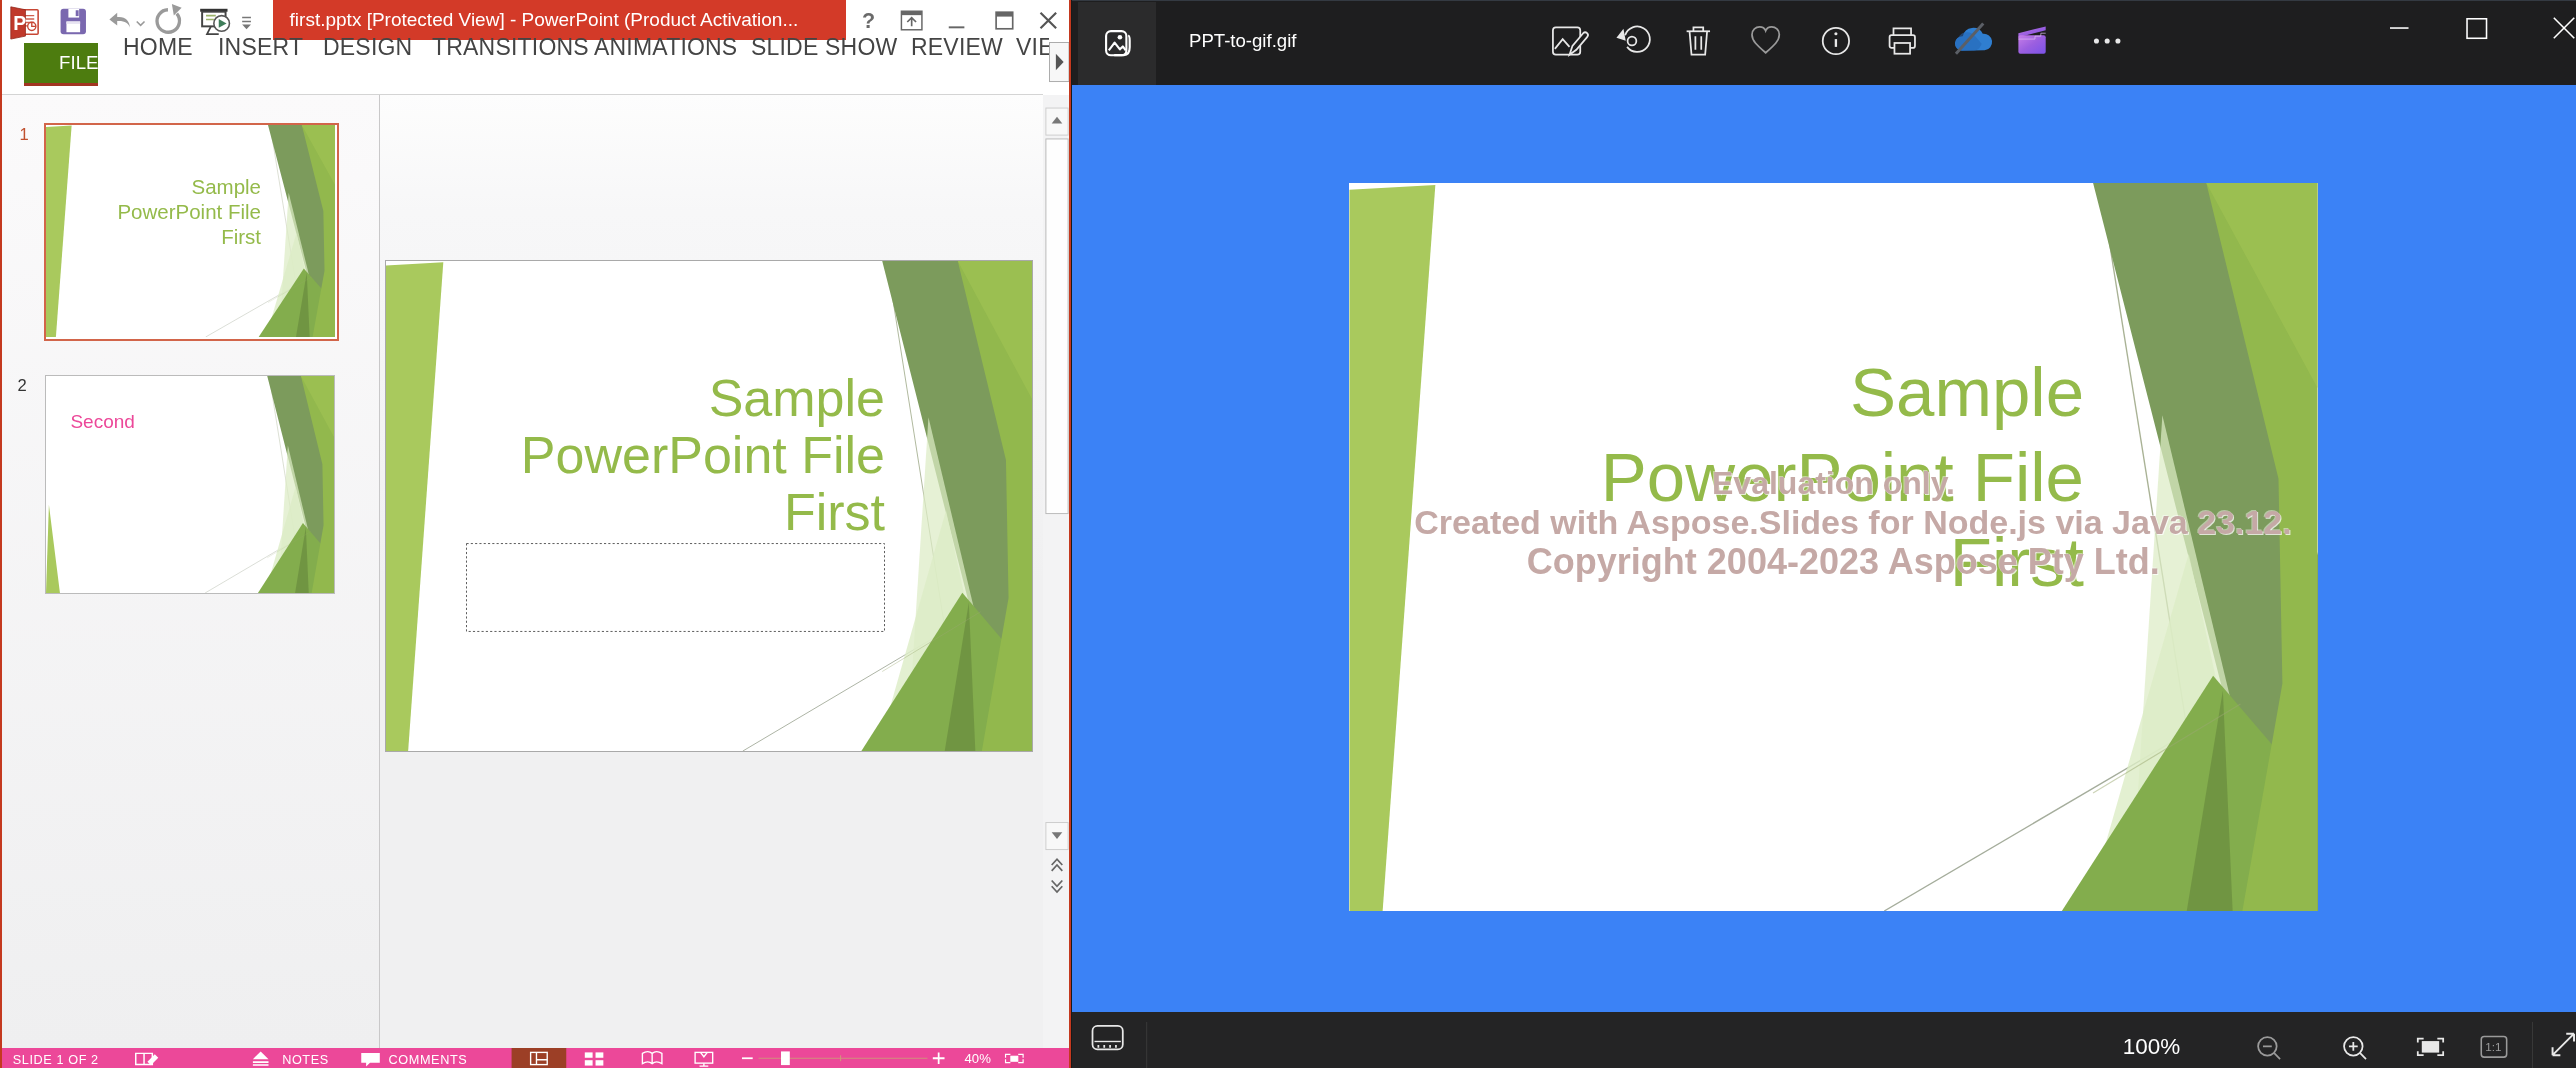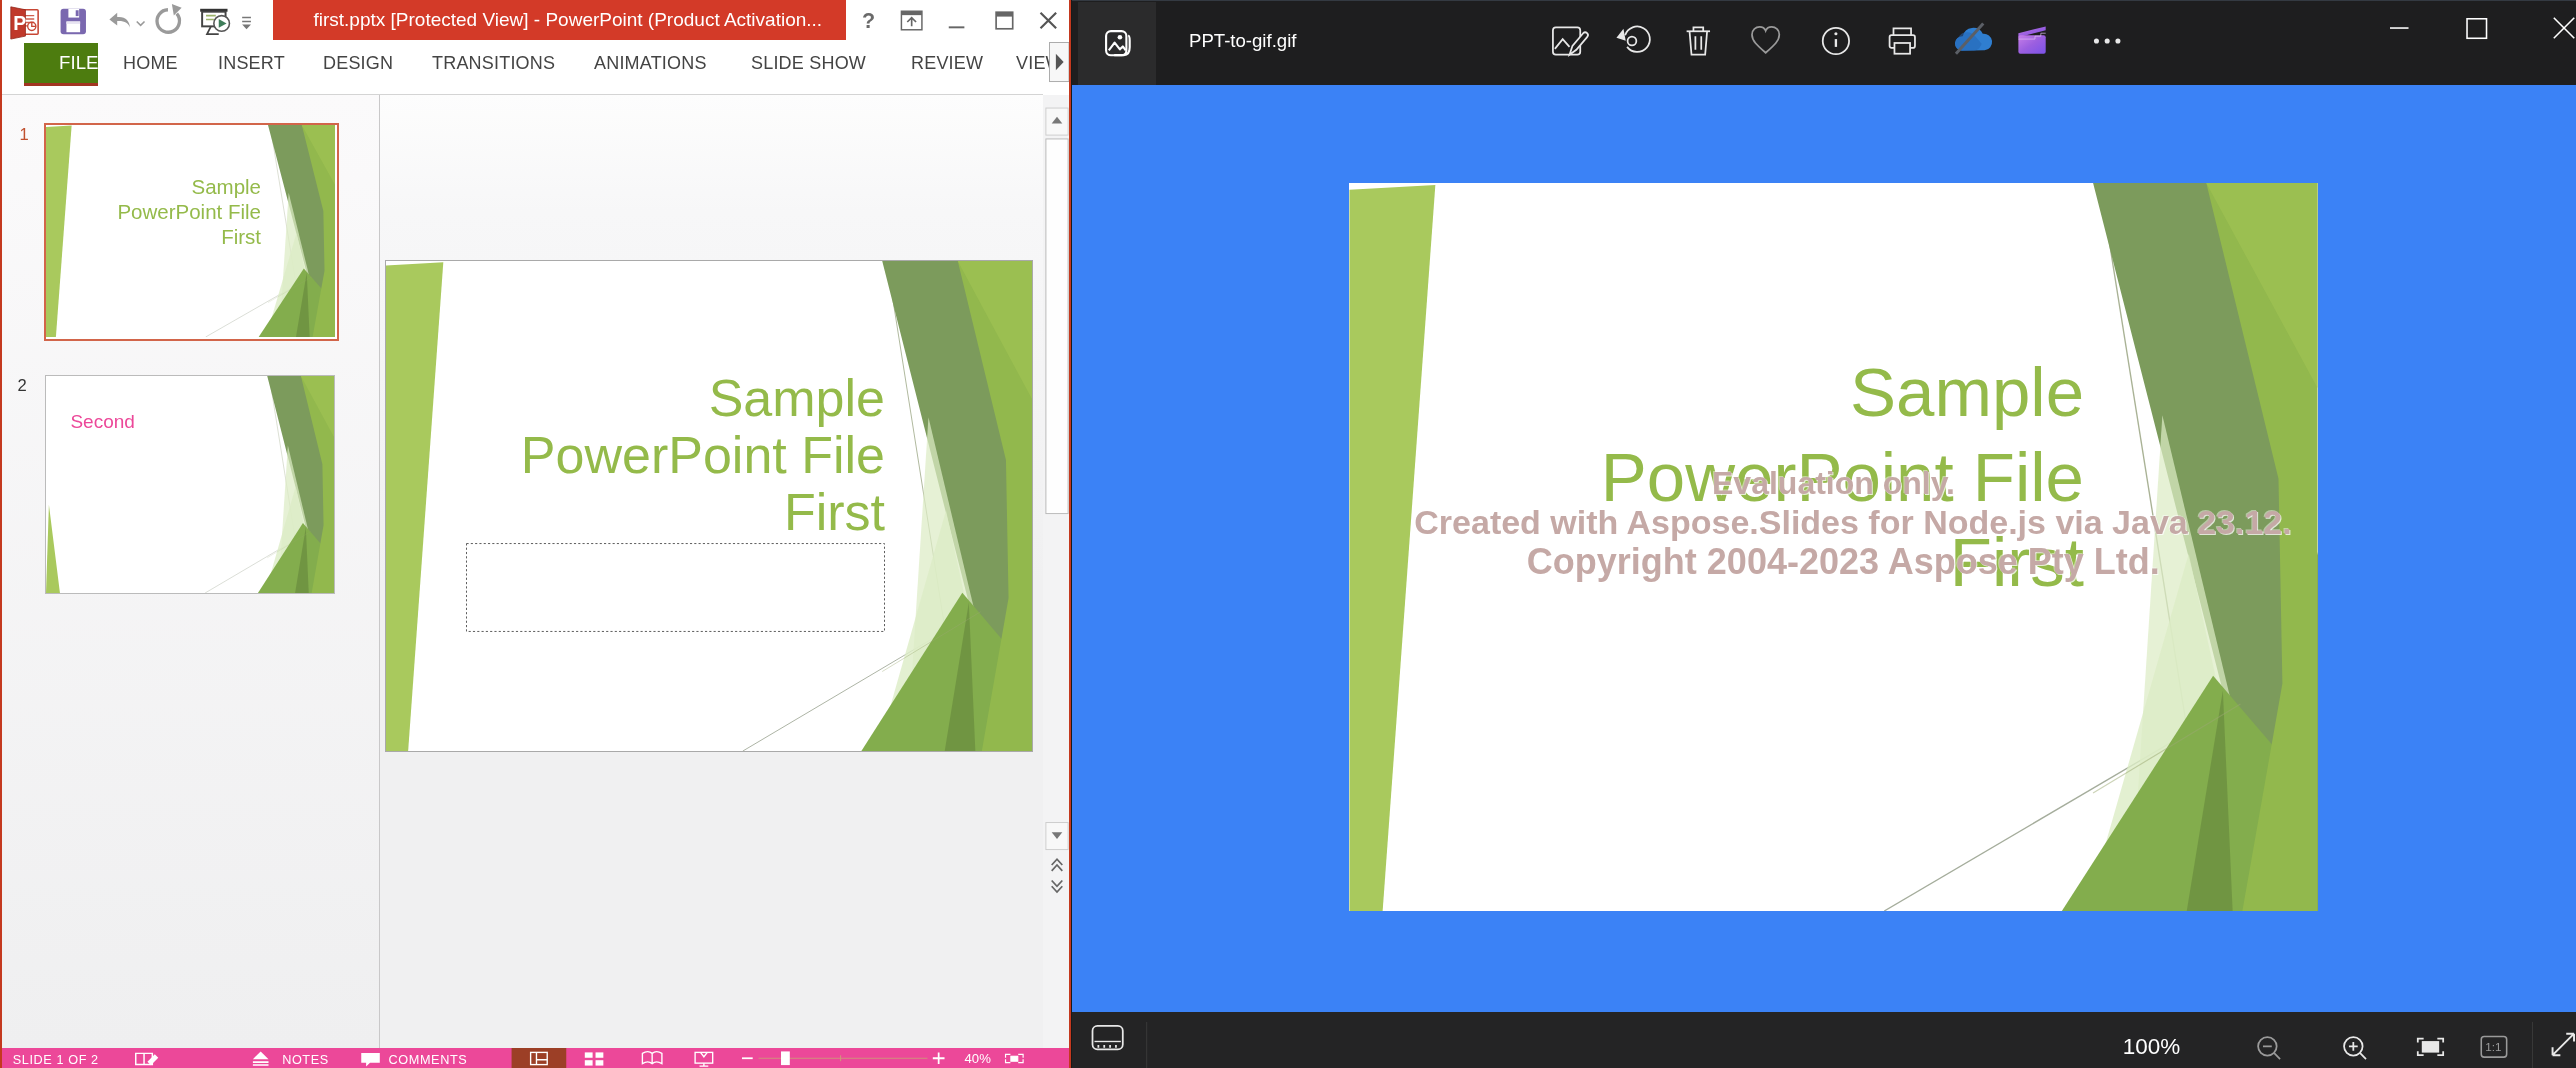--- a/index.html
+++ b/index.html
@@ -1,19 +1,19 @@
 <!DOCTYPE html>
 <html><head><meta charset="utf-8"><style>
 *{margin:0;padding:0;box-sizing:border-box}
 html,body{width:2576px;height:1068px;overflow:hidden;font-family:"Liberation Sans",sans-serif}
 #stage{position:absolute;left:0;top:0;width:2576px;height:1068px;background:#191919}
 
 #ppt{position:absolute;left:0;top:0;width:1071px;height:1068px;background:#fff}
-#redttl{position:absolute;left:273px;top:0;width:573px;height:40px;background:#d33a28;color:#fff;font-size:19px;line-height:40px;text-align:center;padding-left:16.6px;overflow:hidden;white-space:nowrap}
-.tabs{position:absolute;top:43px;height:40px;font-size:18px;color:#444;letter-spacing:0.2px}
+#redttl{position:absolute;left:273px;top:0;width:573px;height:40px;background:#d33a28;color:#fff;font-size:19px;line-height:40px;text-align:left;padding-left:16.6px;overflow:hidden;white-space:nowrap}
+.tabs{position:absolute;top:27px;height:40px;font-size:23px;color:#444;letter-spacing:0.2px}
 #filetab{position:absolute;left:24.4px;top:43px;width:74px;height:40px;background:#4d7c0f;color:#fff;text-align:right;line-height:40px;font-size:18.6px}
 #ribline{position:absolute;left:0;top:94px;width:1043px;height:1px;background:#d4d4d4}
 #panel{position:absolute;left:0;top:95px;width:379px;height:953px;background:linear-gradient(#fbfafb,#efeff0)}
 #pdivider{position:absolute;left:379px;top:95px;width:1px;height:953px;background:#c9c8c9}
 #editor{position:absolute;left:380px;top:95px;width:663px;height:953px;background:linear-gradient(#fdfdfd 0px,#f7f7f8 117px,#f0f0f1 488px,#f0f0f1)}
 #vscroll{position:absolute;left:1043px;top:95px;width:26px;height:953px;background:#f3f3f4}
 #statusbar{position:absolute;left:0;top:1048px;width:1071px;height:20.5px;background:#ec4899;color:#fff;font-size:11.7px}
 
 .thumbnum{position:absolute;font-size:16.6px;color:#333}
 #thumb1{position:absolute;left:44px;top:123px;width:295px;height:218px;border:2.9px solid #d2654a;background:#fff}

